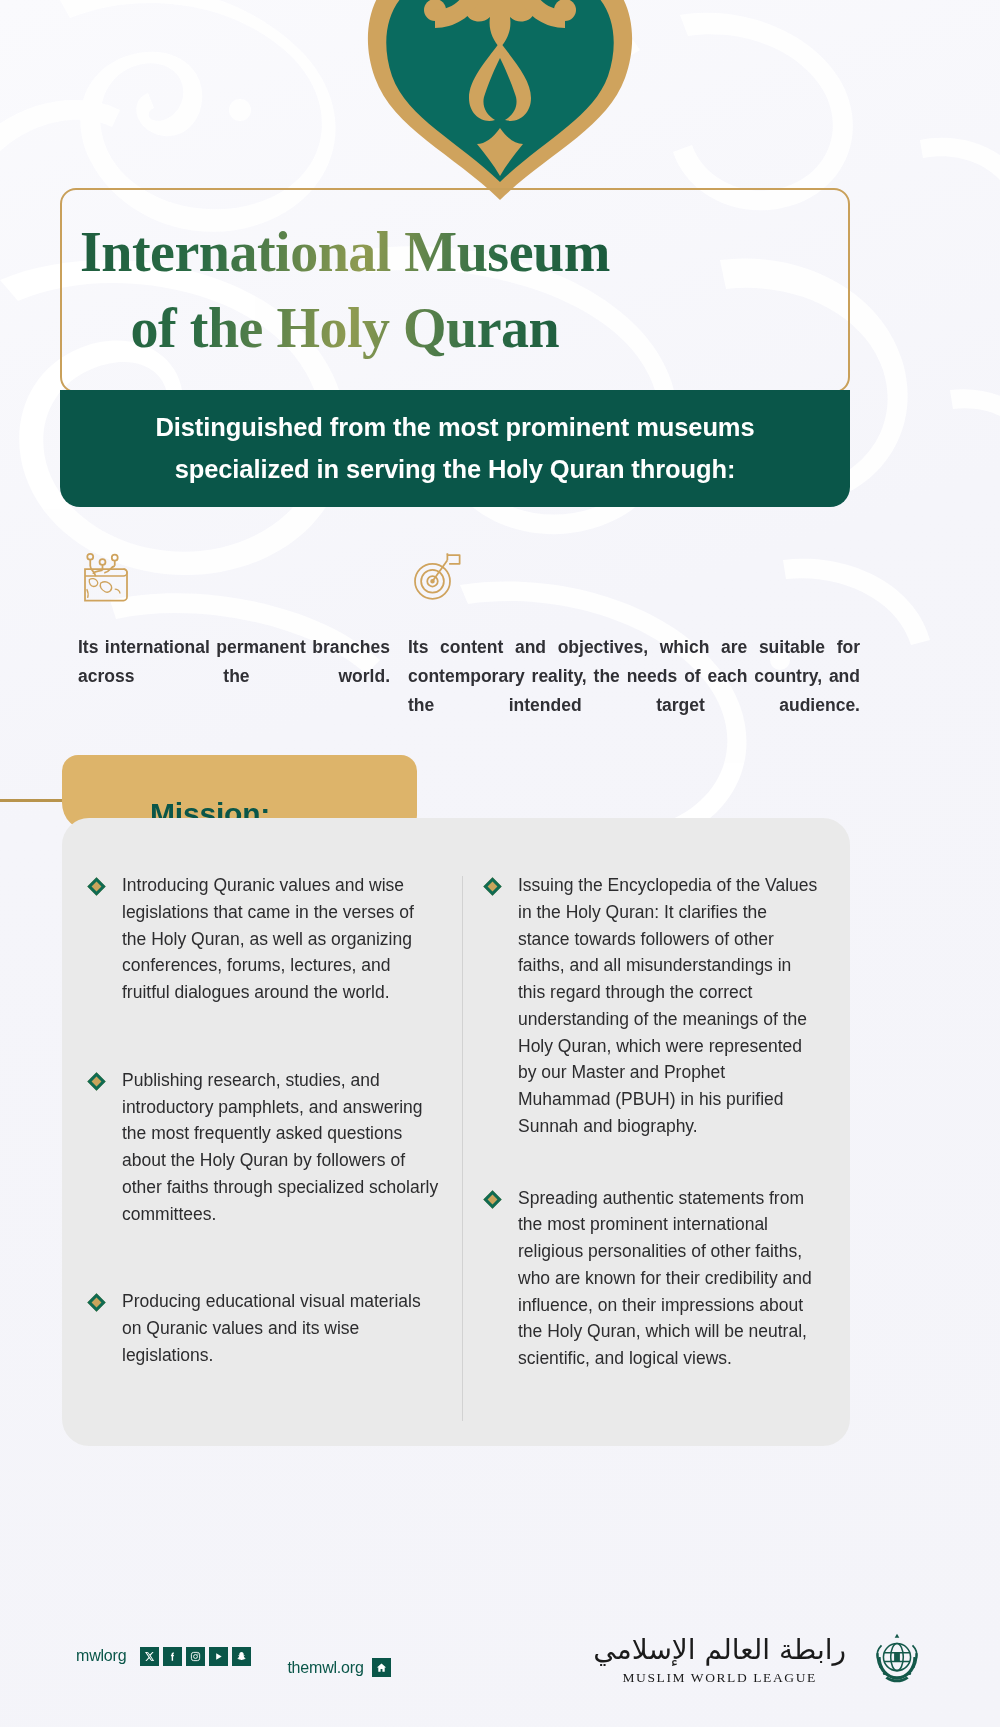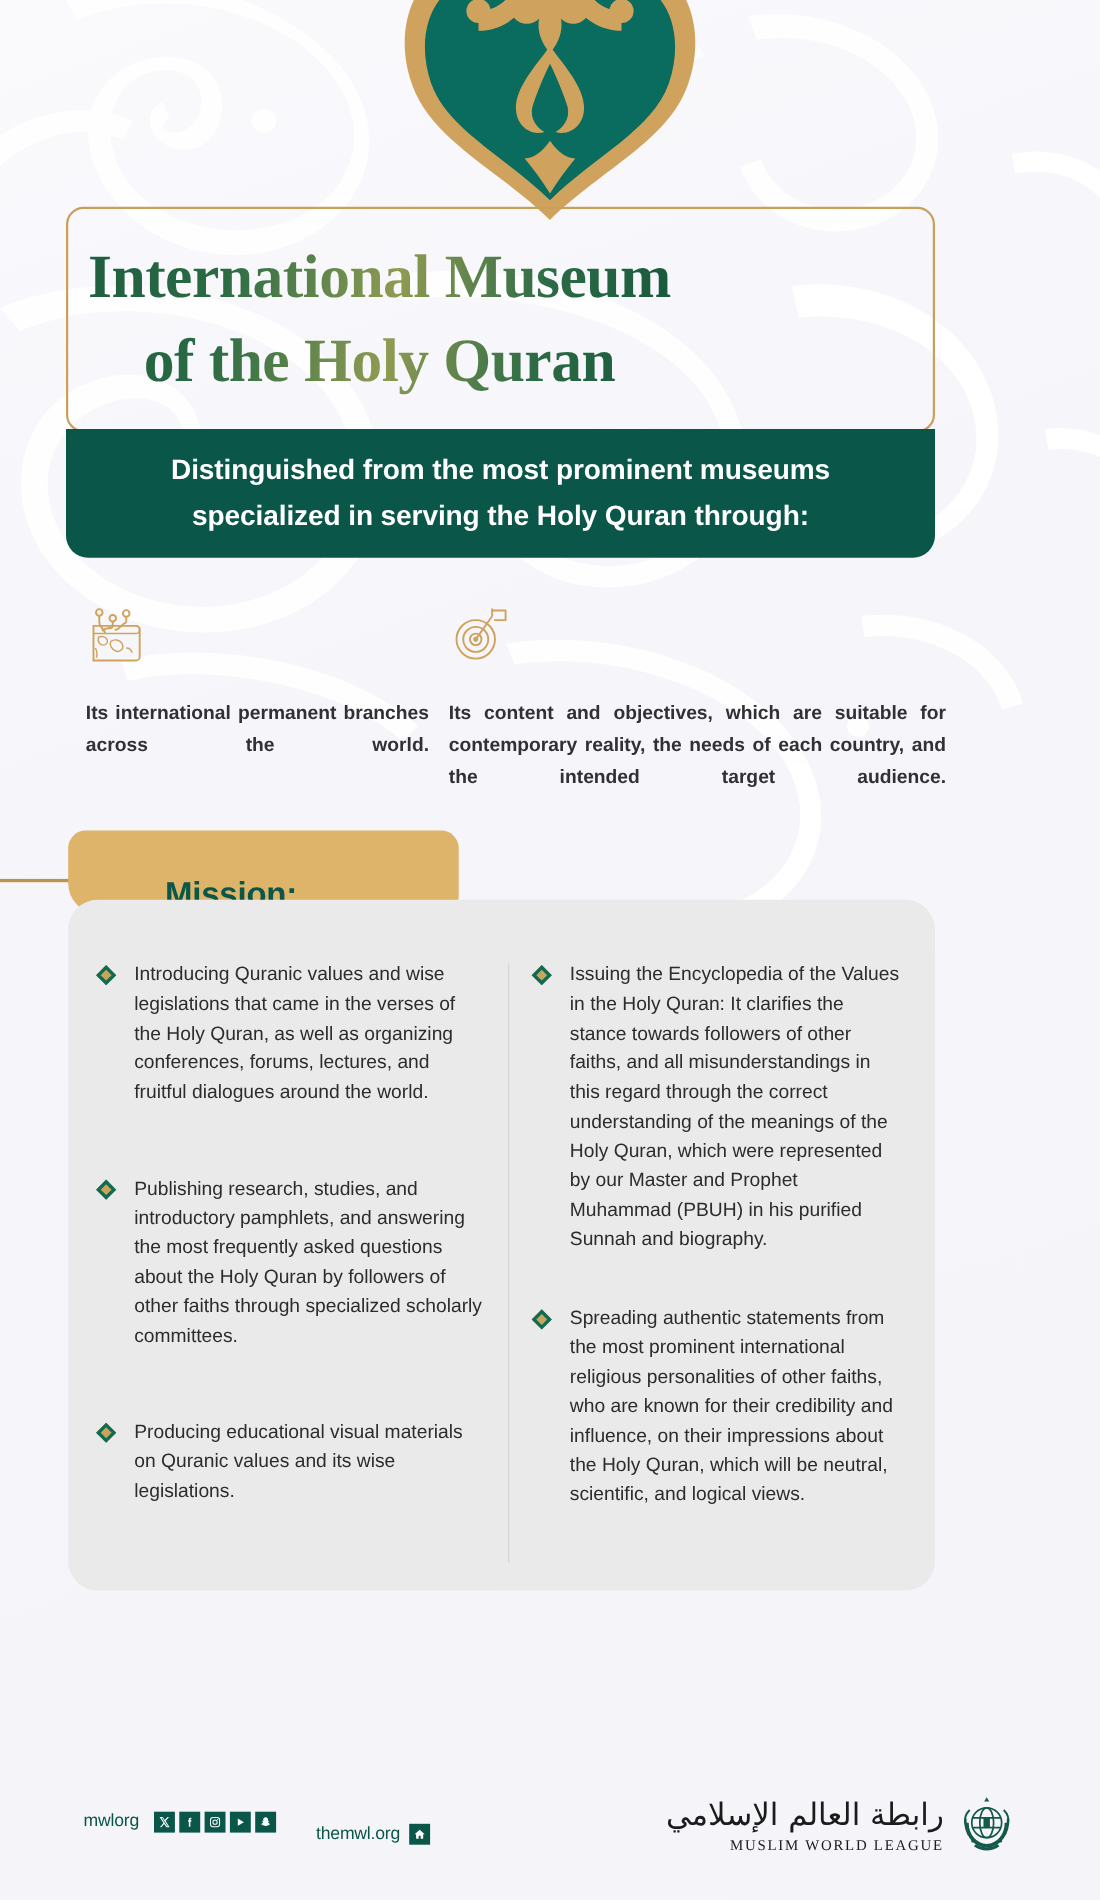--- a/index.html
+++ b/index.html
@@ -97,21 +97,21 @@
   .sbox {
     width: 19px; height: 19px; background: #0a5649; margin-right: 4px;
     display: flex; align-items: center; justify-content: center;
     color: #fff; font-size: 11px; font-weight: bold; line-height: 1;
   }
   .sbox svg { display:block; }
   #site { margin-left: 32px; display: flex; align-items: center; margin-top: 23px; }
   #site .handle { margin-right: 8px; }
 
   #logo { position: absolute; right: 72px; top: 8px; display: flex; align-items: center; }
-  #logo-texts { text-align: right; margin-right: 8px; }
+  #logo-texts { text-align: center; margin-right: 20px; }
   #logo-ar {
     font-family: "DejaVu Sans", sans-serif; font-size: 28px; color: #1b1b1b;
     direction: rtl; line-height: 1.25; letter-spacing: 0px;
   }
   #logo-en {
     font-family: "Liberation Serif", serif; font-size: 13.5px; letter-spacing: 1.6px;
     color: #1b1b1b; margin-top: 3px; font-weight: normal;
   }
 </style>
 </head>

